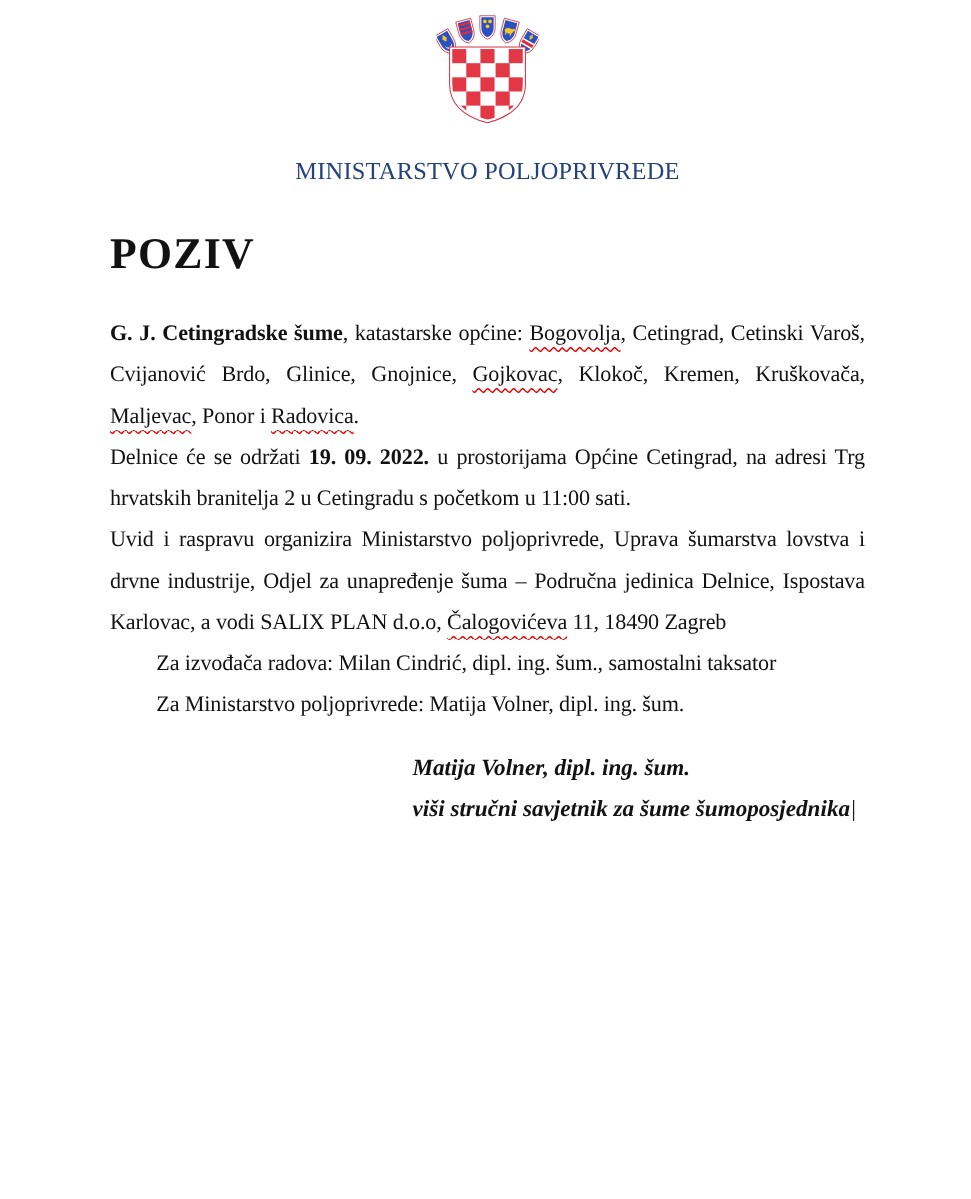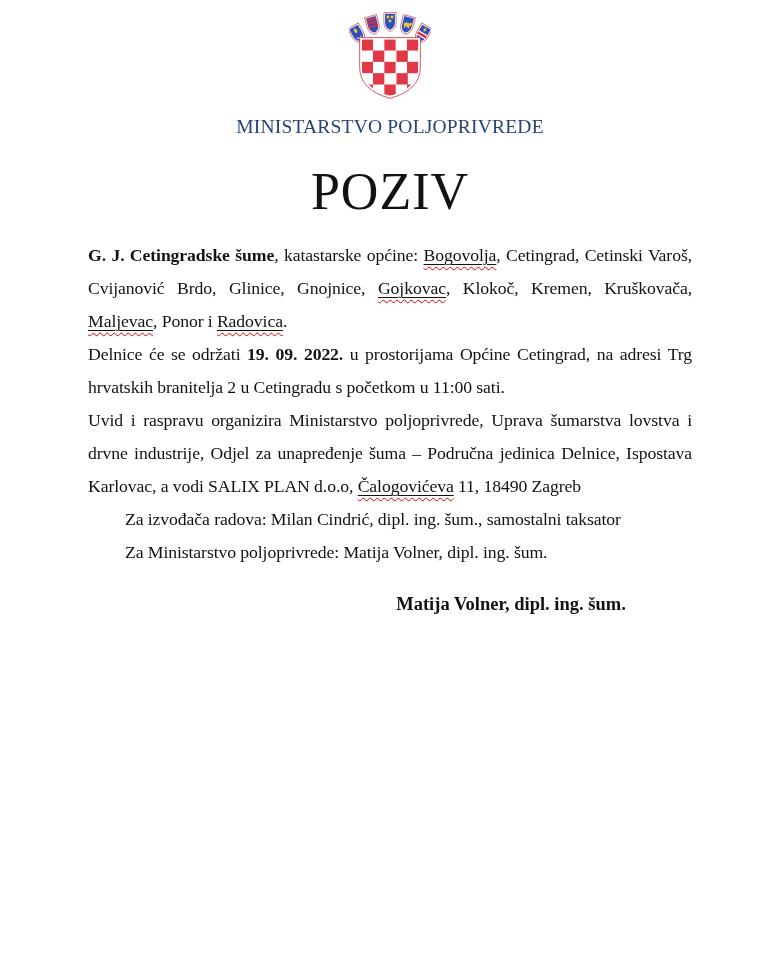--- a/index.html
+++ b/index.html
@@ -18,28 +18,27 @@
     padding: 8px 85px 0 88px;
     background: #ffffff;
     position: relative;
   }
   .arms-wrap { text-align: center; margin: 0; line-height: 0; }
   .ministry {
     text-align: center;
     color: #24427c;
     font-size: 19.5px;
     line-height: 26px;
-    margin-top: 14px;
+    margin-top: 25px;
     letter-spacing: 0.2px;
   }
   .title {
-    text-align: center;
-    font-size: 52px;
+    font-size: 35px;
     line-height: 52px;
-    font-weight: 400;
+    font-weight: 700;
     margin: 26px 0 0 0;
     letter-spacing: 1px;
   }
   .subtitle {
     text-align: center;
     font-size: 25px;
     line-height: 37px;
     font-weight: 700;
     margin-top: 32px;
   }
@@ -48,37 +47,36 @@
     font-size: 17.7px;
     line-height: 33px;
     letter-spacing: -0.1px;
   }
   .para { margin: 0; }
   .just { text-align: justify; }
   .gap-top { margin-top: 33px; }
   .indent { padding-left: 37px; }
   b { font-weight: 700; }
   .u {
-    text-decoration: underline;
     text-decoration-thickness: 1px;
     text-underline-offset: 3px;
     margin-top: 12px;
   }
   .sp {
     text-decoration: underline wavy #e60000;
     text-decoration-thickness: 1px;
     text-underline-offset: 5px;
   }
   .signature {
     margin-top: 19px;
     margin-left: auto;
     margin-right: 0;
     width: 362px;
-    text-align: center;
     font-weight: 700;
+    font-style: italic;
     font-size: 18.5px;
     line-height: 33px;
   }
   .caret { font-weight: 400; }
 </style>
 </head>
 <body>
 
 <div class="page">
 
@@ -176,15 +174,16 @@
     <p class="para just"><span>Uvid i raspravu organizira Ministarstvo poljoprivrede, Uprava šumarstva lovstva i drvne industrije, Odjel za unapređenje šuma – Područna jedinica Delnice, Ispostava Karlovac, a vodi SALIX PLAN d.o.o, </span><span class="u"><span class="sp">Čalogovićeva</span></span><span> 11, 18490 Zagreb</span></p>
 
     <p class="para indent">Za izvođača radova: Milan Cindrić, dipl. ing. šum., samostalni taksator</p>
 
     <p class="para indent">Za Ministarstvo poljoprivrede: Matija Volner, dipl. ing. šum.</p>
 
   </div>
 
   <div class="signature">
     <div>Matija Volner, dipl. ing. šum.</div>
+    <div><span>viši stručni savjetnik za šume šumoposjednika</span><span class="caret">|</span></div>
   </div>
 
 </div>
 
 </body></html>

